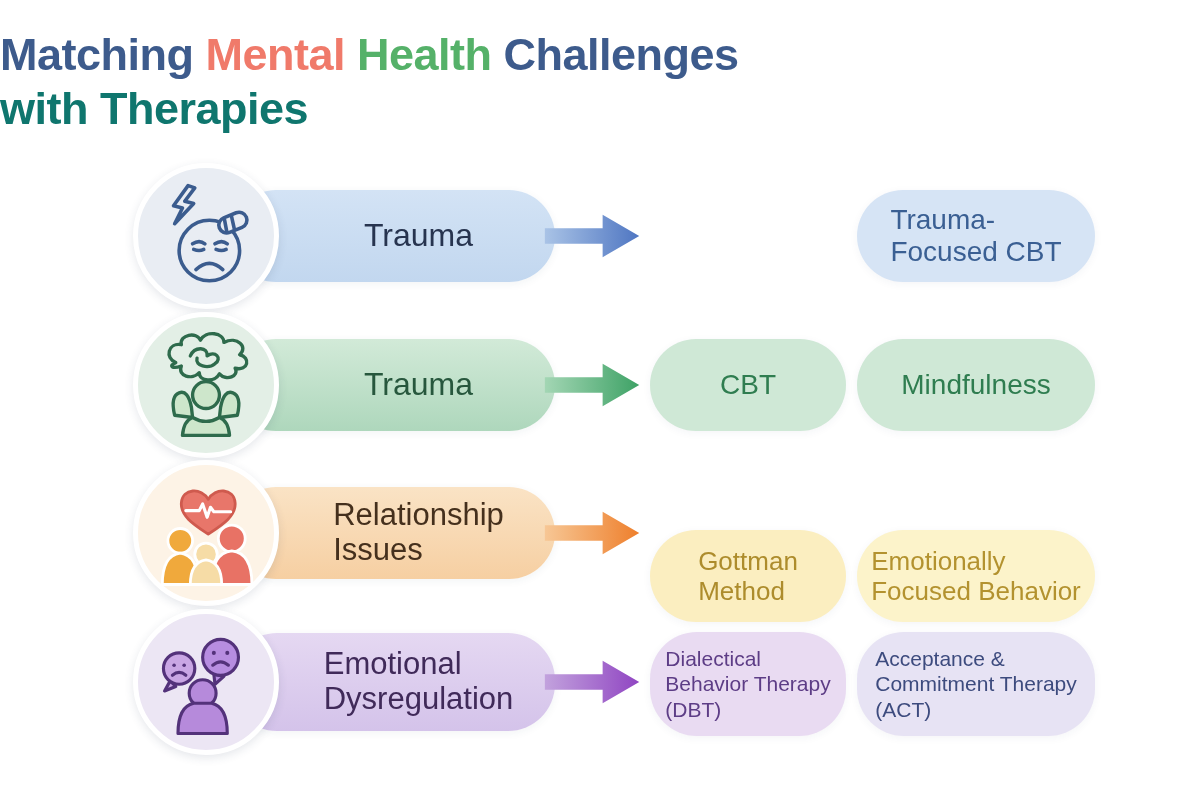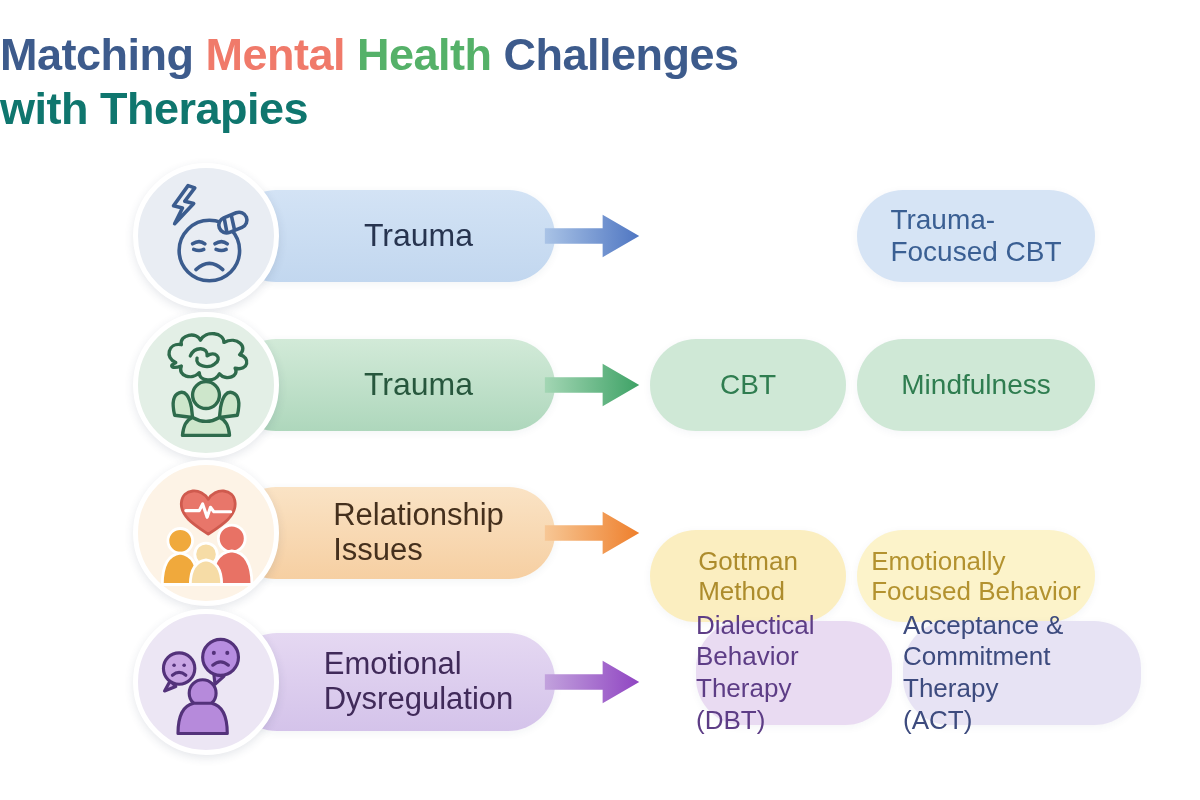--- a/index.html
+++ b/index.html
@@ -27,21 +27,21 @@
                     color:var(--pill-text); font-size:32px; line-height:1.12; z-index:1;
                     box-shadow:0 2px 8px rgba(40,60,90,0.06); }
   .therapy-pill { top:27px; height:92px; font-size:28px; line-height:1.16;
                   box-shadow:0 2px 8px rgba(40,60,90,0.05); }
   .tp1 { left:650px; width:196px; background:var(--t1-bg); color:var(--t1-text); }
   .tp2 { left:857px; width:238px; background:var(--t2-bg); color:var(--t2-text); }
 
   .row-2 .challenge-pill { font-size:31px; }
   .row-2 .therapy-pill  { font-size:26px;margin-top:43px; }
   .row-3 .challenge-pill { top:24px; height:98px; font-size:31px; }
-  .row-3 .therapy-pill  { top:12px; height:104px; font-size:26px; line-height:1.22;margin-left:46px; }
+  .row-3 .therapy-pill  { top:23px; height:104px; font-size:21px; line-height:1.22; }
 
   .arrow { position:absolute; left:543px; top:47px; width:100px; height:52px; z-index:1; }
   .arrow svg { width:100%; height:100%; display:block; }
   stop.sa { stop-color:var(--arrow-from); }
   stop.sb { stop-color:var(--arrow-to); }
 </style>
 </head>
 <body>
 
 <div class="canvas">

